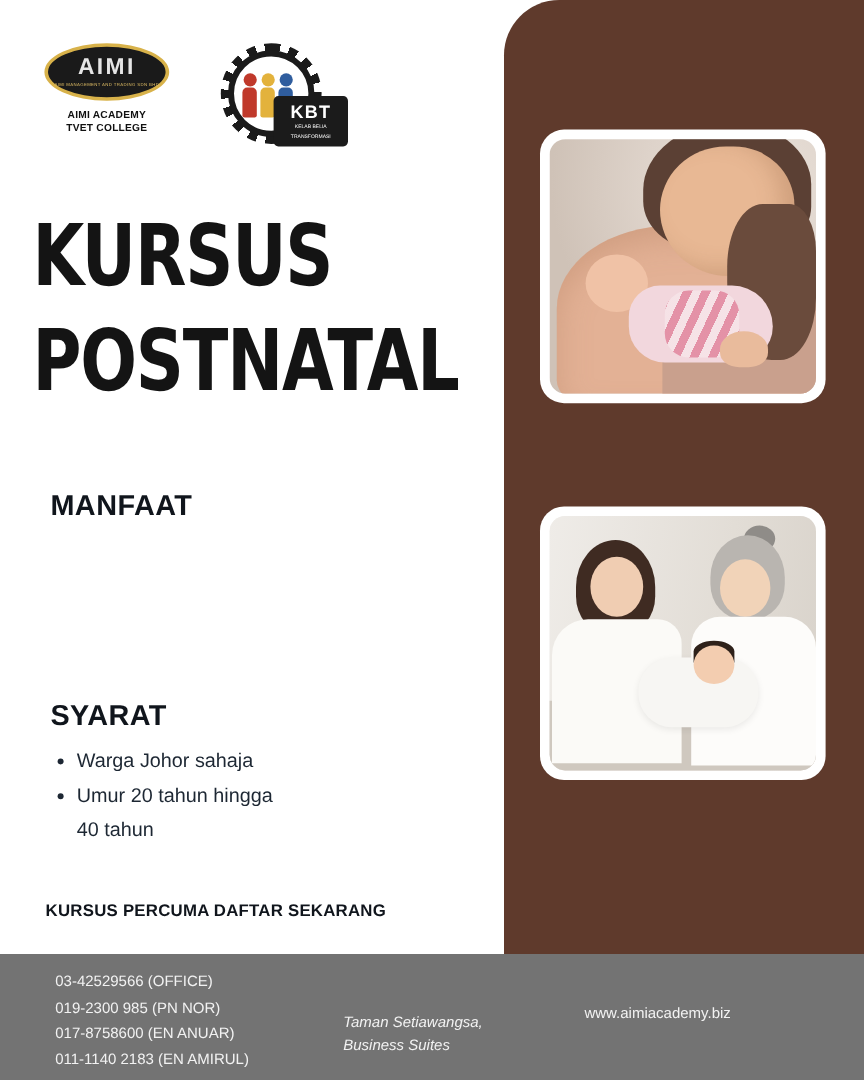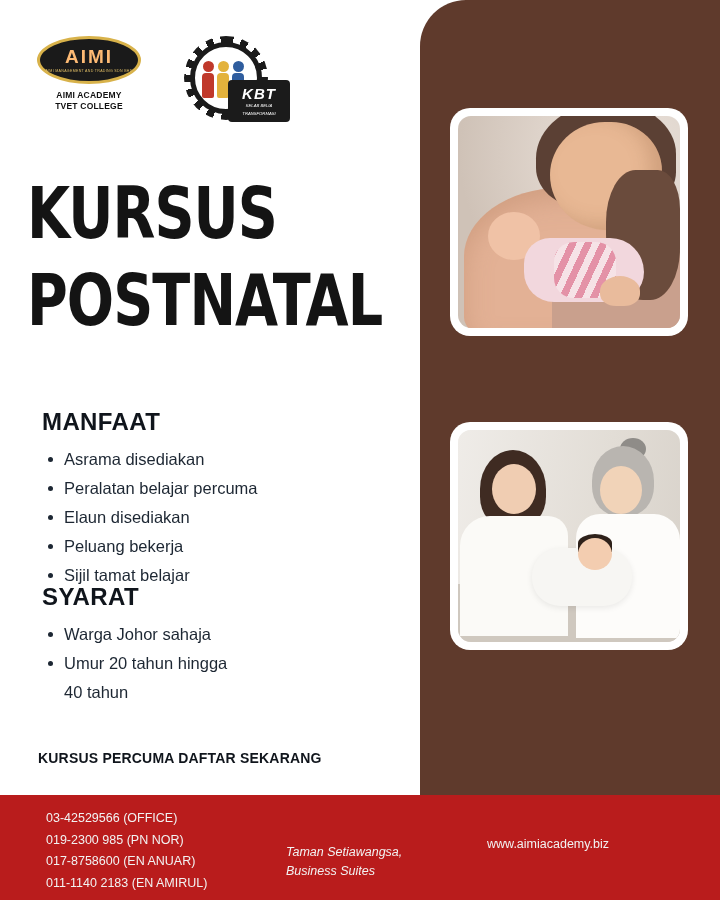--- a/index.html
+++ b/index.html
@@ -45,41 +45,41 @@
     flex-direction: column;
     align-items: center;
     justify-content: center;
     color: #e8c766;
   }
   .aimi-oval .aimi-word {
     font-size: 19px;
     font-weight: bold;
     letter-spacing: 2px;
     line-height: 1;
-    color: #fdba74;
+    color: #e5e5e5;
   }
   .aimi-oval .aimi-sub {
     font-size: 3.6px;
     letter-spacing: .3px;
     margin-top: 3px;
     color: #e0be65;
     white-space: nowrap;
   }
   .aimi-caption {
     margin-top: 6px;
     text-align: center;
     font-size: 8.5px;
     font-weight: bold;
     line-height: 1.25;
     color: #111;
     letter-spacing: .2px;
   }
   .logo-kbt {
     position: relative;
-    width: 112px; height: 92px; font-style: italic;
+    width: 112px; height: 92px;
   }
   .kbt-gear {
     position: absolute;
     left: 6px; top: 0;
     width: 84px; height: 84px;
     border-radius: 50%;
     background:
       repeating-conic-gradient(#1b1b1b 0deg 11deg, transparent 11deg 22deg);
     display: flex; align-items: center; justify-content: center;
   }
@@ -318,21 +318,21 @@
     position: absolute; left: 120px; top: 104px;
     width: 34px; height: 18px; border-radius: 50% 50% 0 0;
     background: #2e211a;
   }
 
   
   .footer {
     position: absolute;
     left: 0; bottom: 0;
     width: 720px; height: 105px;
-    background: #b91c1c;
+    background: #737373;
     color: #ffffff;
   }
   .footer-phones {
     position: absolute;
     left: 46px; top: 13px;
     font-size: 12.5px;
     line-height: 1.72;
     color: #f2f2f2;
   }
   .footer-address {
@@ -393,27 +393,20 @@
     </div>
   </div>
 
   <div class="title">
     <div>KURSUS</div>
     <div>POSTNATAL</div>
   </div>
 
   <div class="section sec-manfaat">
     <div class="sec-head">MANFAAT</div>
-    <ul class="sec-list">
-      <li>Asrama disediakan</li>
-      <li>Peralatan belajar percuma</li>
-      <li>Elaun disediakan</li>
-      <li>Peluang bekerja</li>
-      <li>Sijil tamat belajar</li>
-    </ul>
   </div>
 
   <div class="section sec-syarat">
     <div class="sec-head">SYARAT</div>
     <ul class="sec-list">
       <li>Warga Johor sahaja</li>
       <li>Umur  20 tahun hingga</li>
       <li class="cont">40 tahun</li>
     </ul>
   </div>

